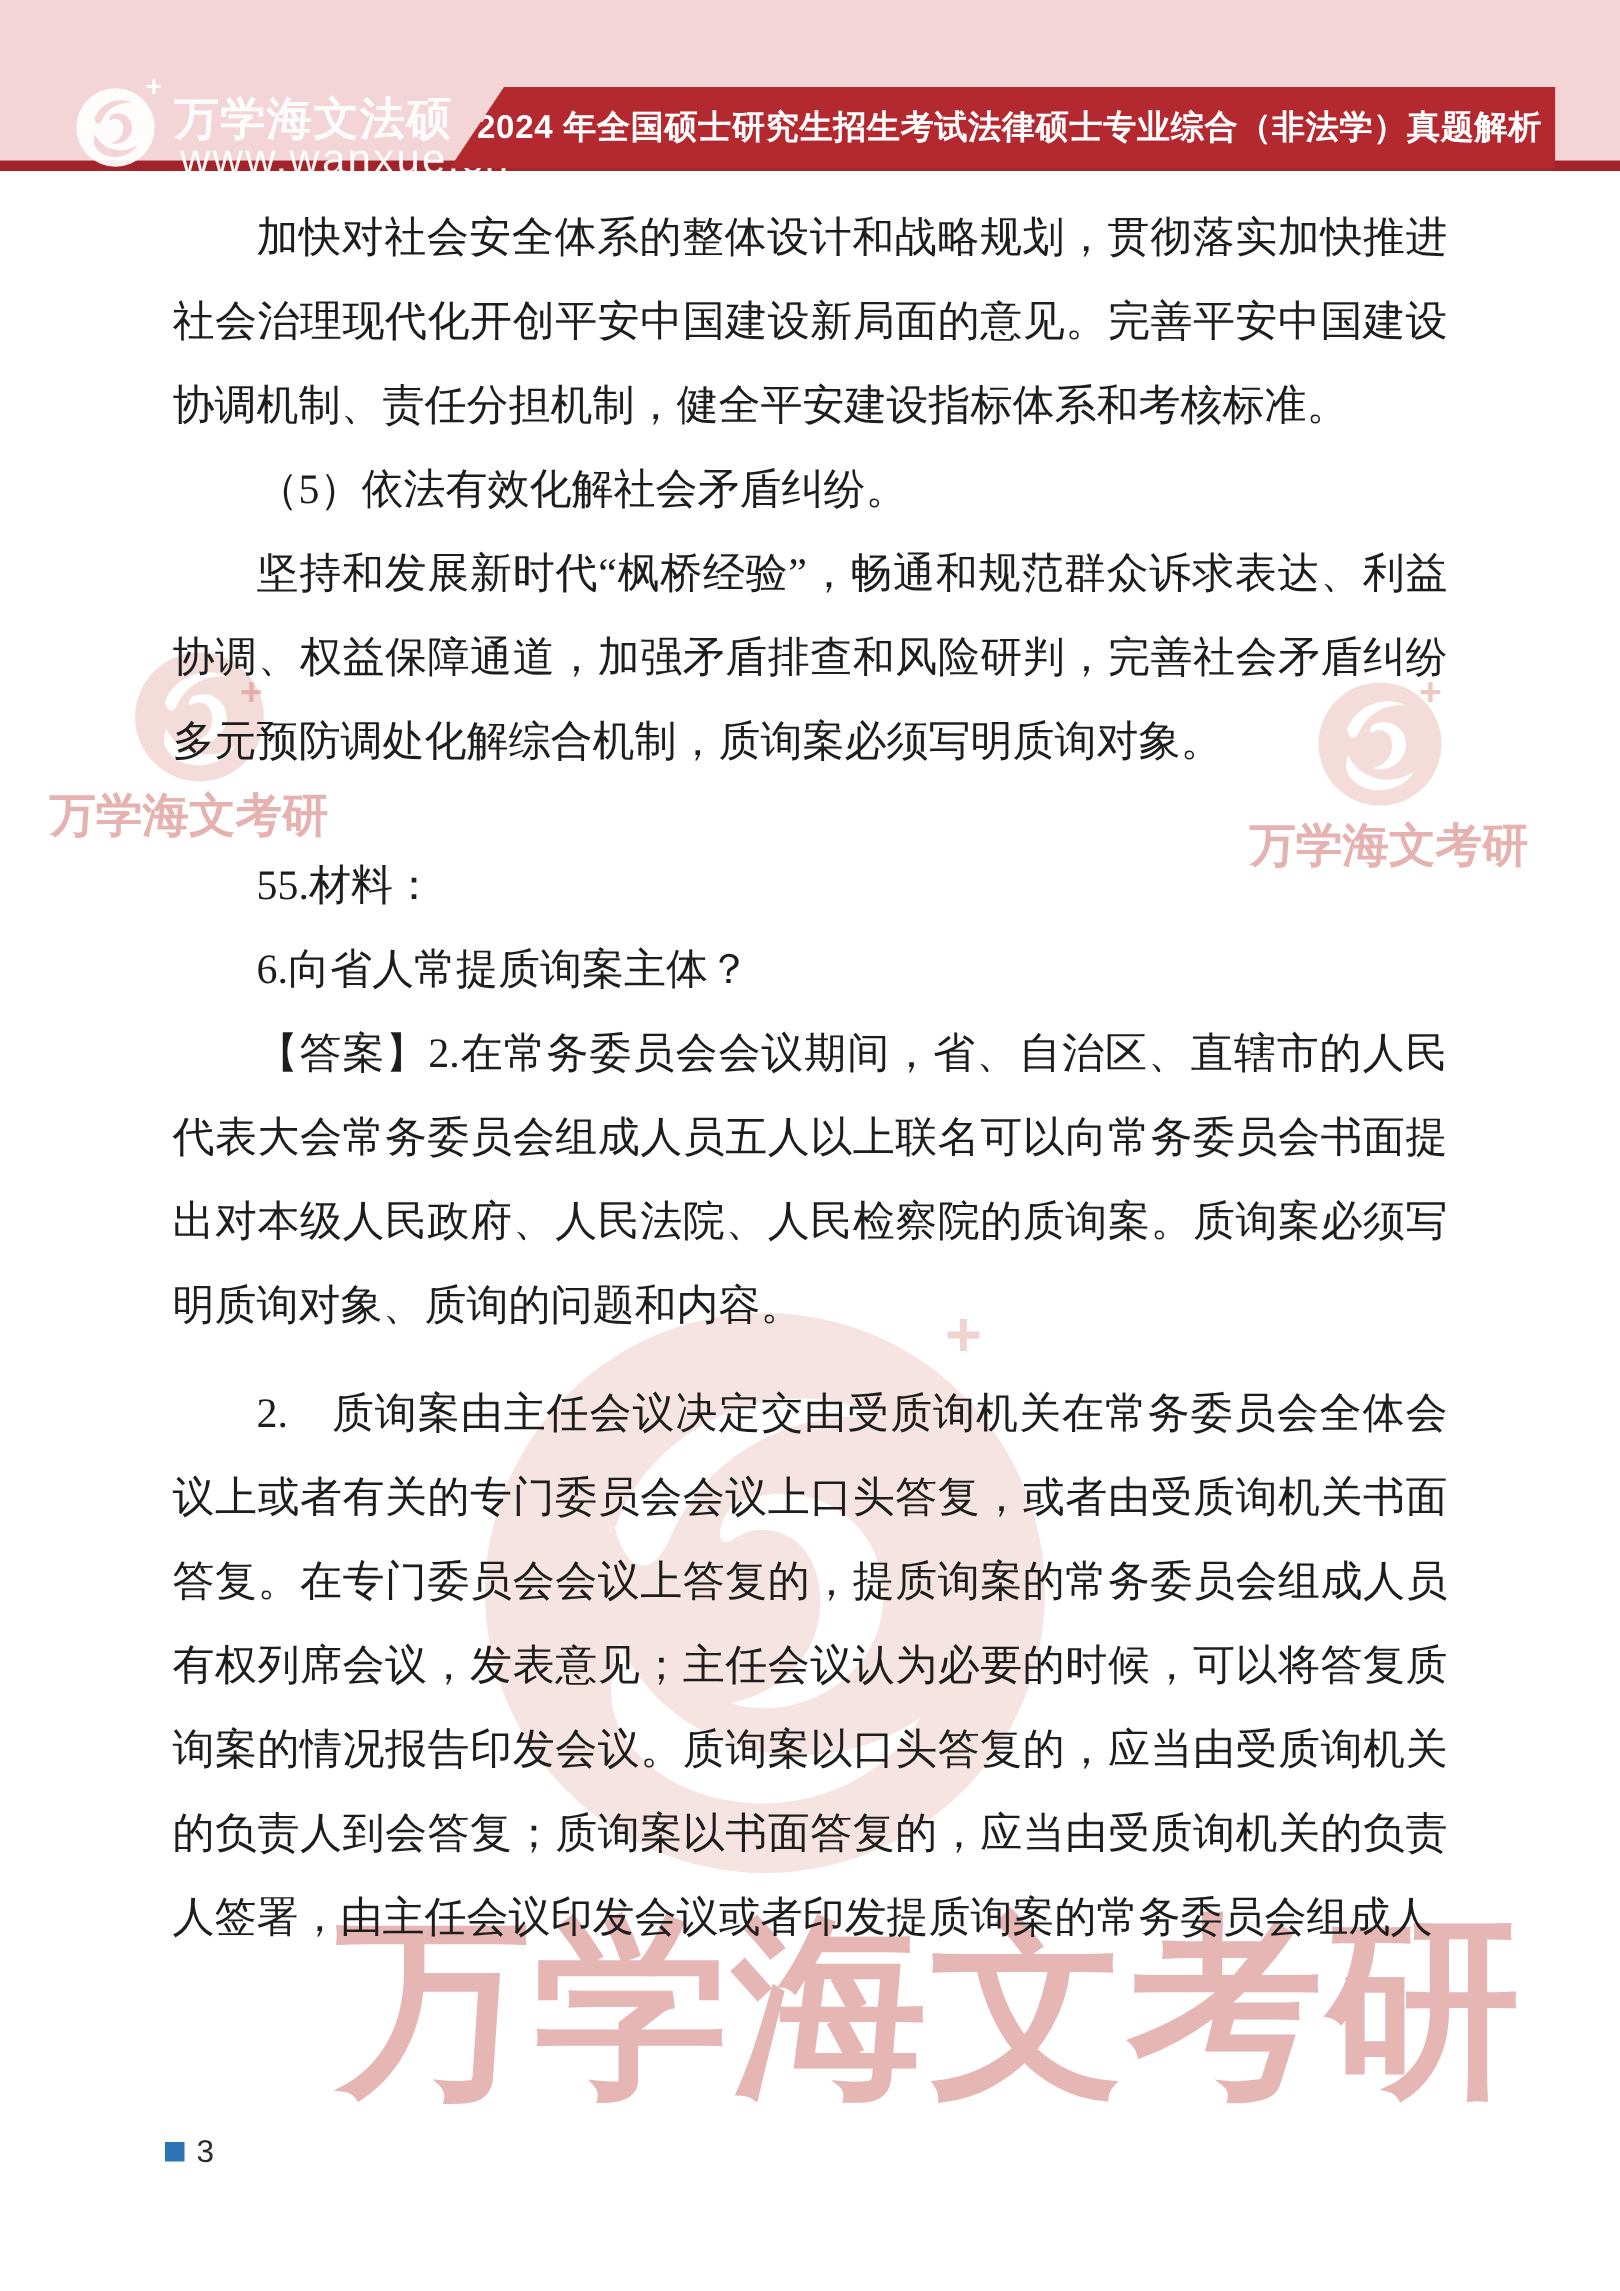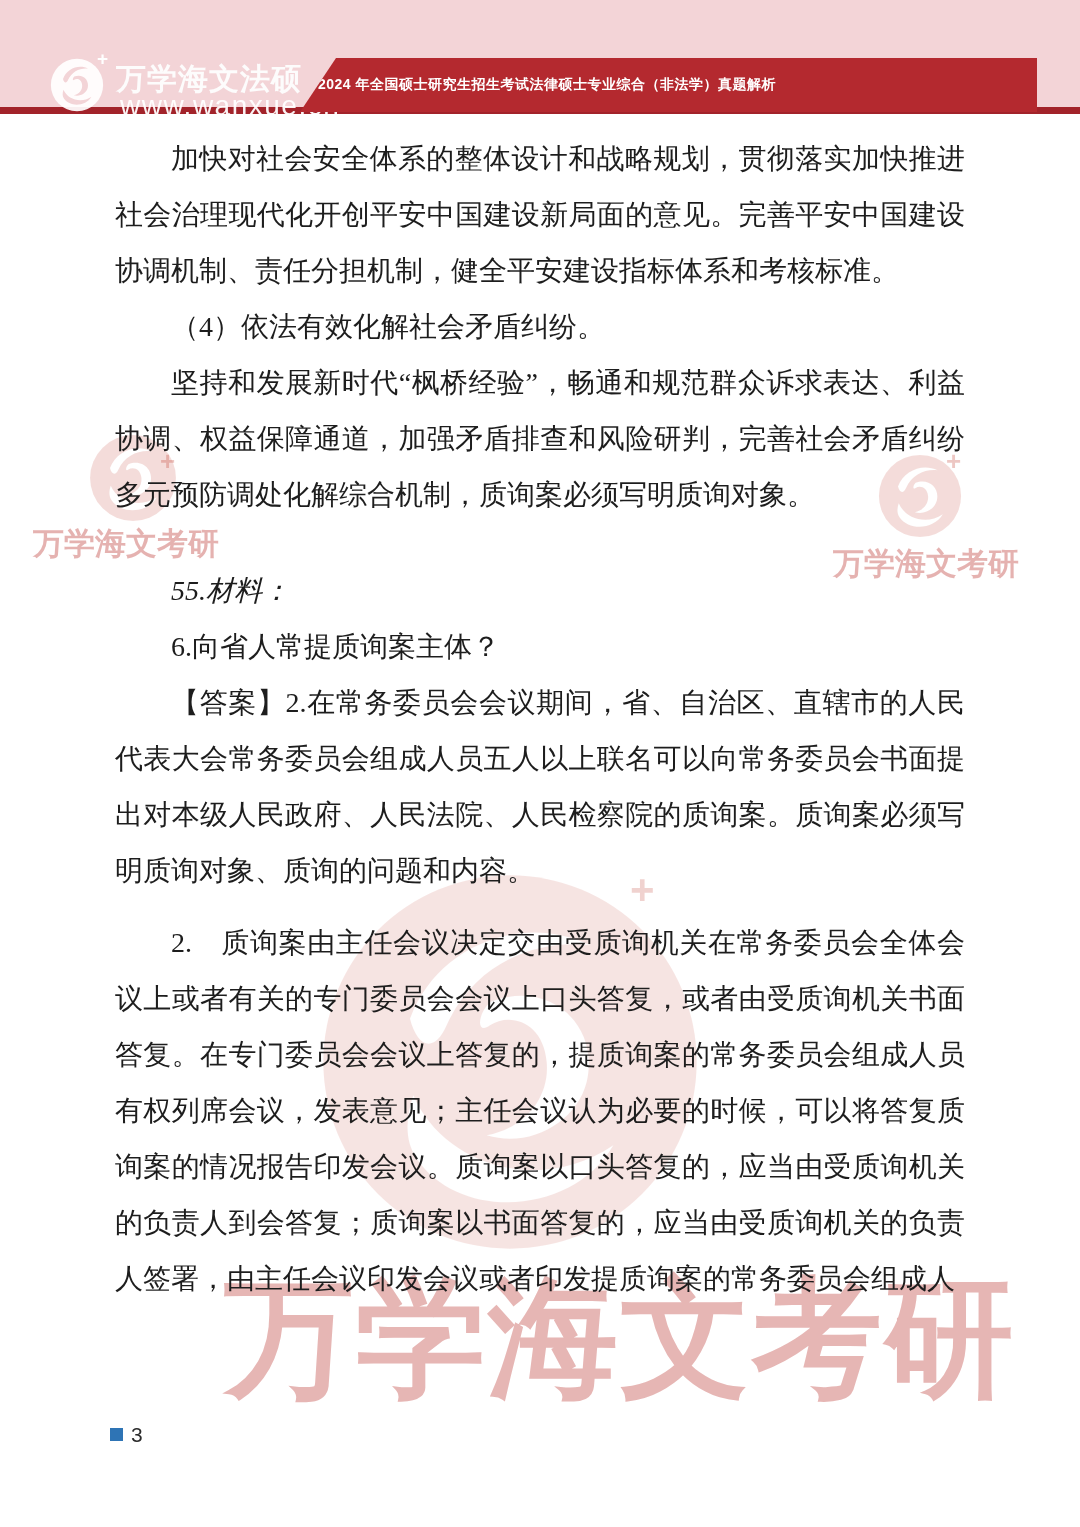--- a/index.html
+++ b/index.html
@@ -22,21 +22,21 @@
   .banner{
     position:absolute;left:300px;top:58px;width:737px;height:54px;
     background:#b4292f;
     clip-path:polygon(36px 0,100% 0,100% 100%,0 100%);
     display:flex;align-items:center;
     z-index:3;
   }
   .banner-title{
     padding-left:18px;
     font-family:"Liberation Sans","DejaVu Sans",sans-serif;
-    font-weight:bold;font-size:14px;letter-spacing:0.5px;
+    font-weight:bold;font-size:22px;letter-spacing:0.5px;
     color:#ffffff;white-space:nowrap;
   }
   .logo{position:absolute;left:49px;top:57px;width:56px;height:56px;z-index:3;}
   .logo svg{width:56px;height:56px;}
   .logo-disc{fill:#ffffff;fill-opacity:0.93;}
   .logo-swirl{fill:#f3d4d7;}
   .logo-sparkle{
     position:absolute;left:97px;top:48px;z-index:4;
     color:#ffffff;font-family:"Liberation Sans",sans-serif;
     font-size:19px;font-weight:bold;
@@ -75,21 +75,21 @@
   .wm-text-left{left:33px;top:523px;font-size:31px;}
   .wm-text-right{left:833px;top:543px;font-size:31px;}
   .wm-text-big{left:224px;top:1252px;font-size:130px;letter-spacing:2px;opacity:0.40;}
   
   .doc-body{
     position:absolute;left:115px;top:131px;width:850px;z-index:2;
     font-size:28px;line-height:56px;color:#1d1d1d;
     text-align:justify;
   }
   .doc-body p{margin:0;text-indent:2em;}
-  .doc-body p.q55{margin-top:40px;font-style:italic;}
+  .doc-body p.q55{margin-top:40px;}
   .doc-body p.ans2{margin-top:16px;}
   
   .footer{
     position:absolute;left:110px;top:1424px;z-index:2;
     display:flex;align-items:center;gap:8px;
   }
   .page-square{width:13px;height:13px;background:#2e74b5;}
   .page-num{
     font-family:"Liberation Sans","DejaVu Sans",sans-serif;
     font-size:21px;color:#2b2b2b;line-height:1;
@@ -147,21 +147,21 @@
       <path class="wm-swirl" d="M30 47 C38 25 64 15 84 25 C67 23 49 31 41 49 C37 58 32 55 30 47 Z"></path>
       <path class="wm-swirl" d="M54 42 C72 35 87 49 83 66 C80 78 66 86 53 82 C64 80 72 71 71 60 C70 48 60 45 54 49 C50 52 50 46 54 42 Z"></path>
       <path class="wm-swirl" d="M31 70 C40 91 69 100 91 85 C79 106 45 108 32 89 C28 83 29 76 31 70 Z"></path>
     </svg>
   </div>
   <span class="wm wm-plus wm-plus-center">+</span>
   <div class="wm wm-text wm-text-big">万学海文考研</div>
 
   <div class="doc-body">
     <p>加快对社会安全体系的整体设计和战略规划，贯彻落实加快推进社会治理现代化开创平安中国建设新局面的意见。完善平安中国建设协调机制、责任分担机制，健全平安建设指标体系和考核标准。</p>
-    <p>（4）依法有效化解社会矛盾纠纷。</p>
+    <p>（5）依法有效化解社会矛盾纠纷。</p>
     <p>坚持和发展新时代“枫桥经验”，畅通和规范群众诉求表达、利益协调、权益保障通道，加强矛盾排查和风险研判，完善社会矛盾纠纷多元预防调处化解综合机制，质询案必须写明质询对象。</p>
     <p class="q55">55.材料：</p>
     <p>6.向省人常提质询案主体？</p>
     <p>【答案】2.在常务委员会会议期间，省、自治区、直辖市的人民代表大会常务委员会组成人员五人以上联名可以向常务委员会书面提出对本级人民政府、人民法院、人民检察院的质询案。质询案必须写明质询对象、质询的问题和内容。</p>
     <p class="ans2">2.　质询案由主任会议决定交由受质询机关在常务委员会全体会议上或者有关的专门委员会会议上口头答复，或者由受质询机关书面答复。在专门委员会会议上答复的，提质询案的常务委员会组成人员有权列席会议，发表意见；主任会议认为必要的时候，可以将答复质询案的情况报告印发会议。质询案以口头答复的，应当由受质询机关的负责人到会答复；质询案以书面答复的，应当由受质询机关的负责人签署，由主任会议印发会议或者印发提质询案的常务委员会组成人</p>
   </div>
 
   <div class="footer">
     <span class="page-square"></span>
     <span class="page-num">3</span>

